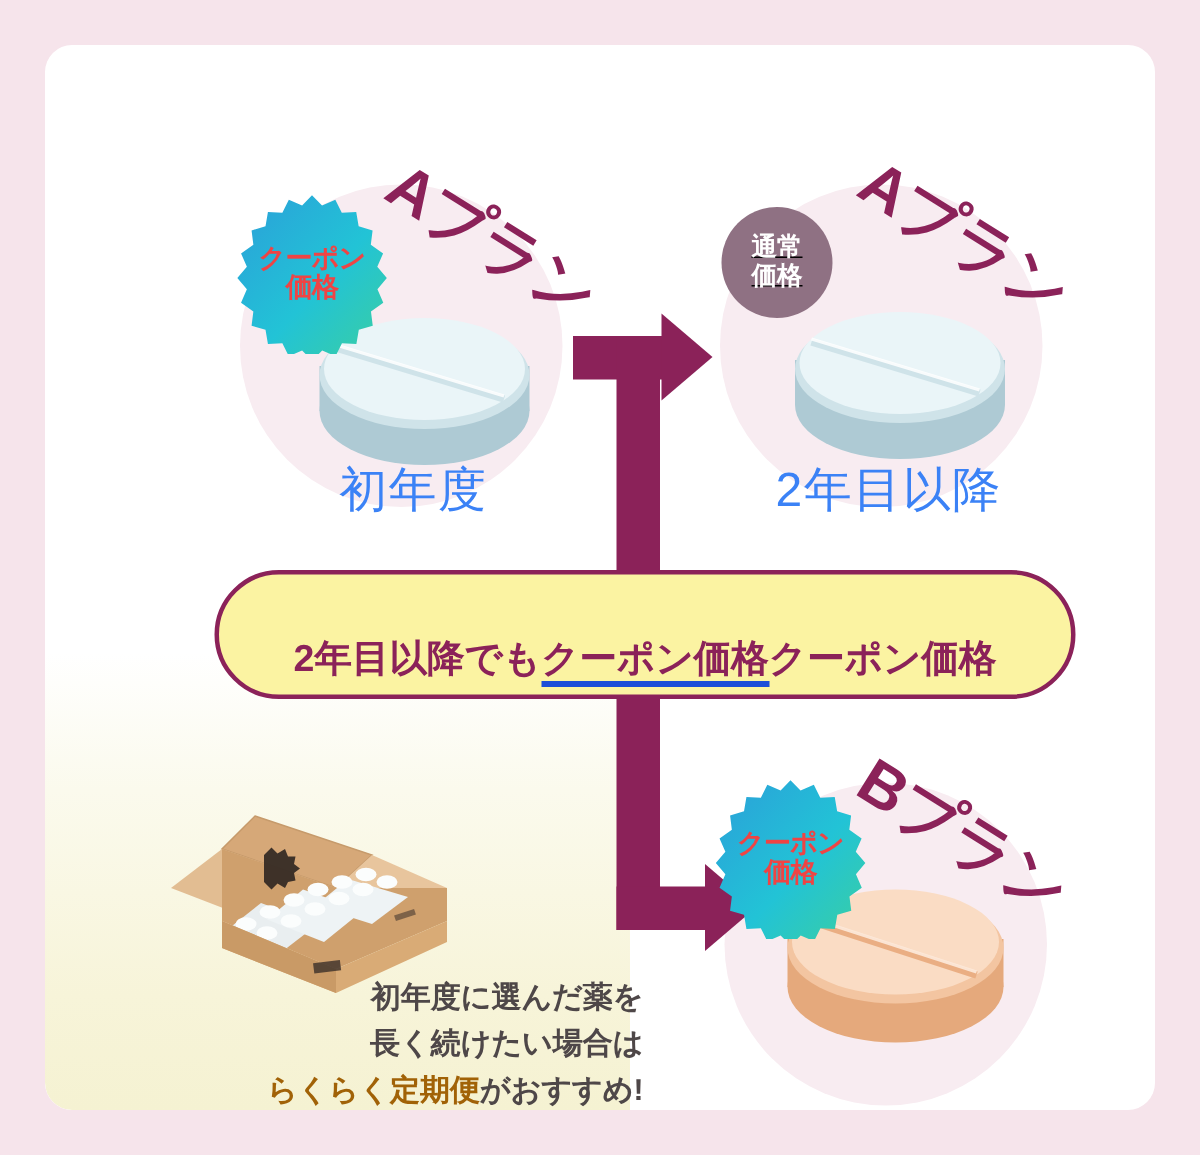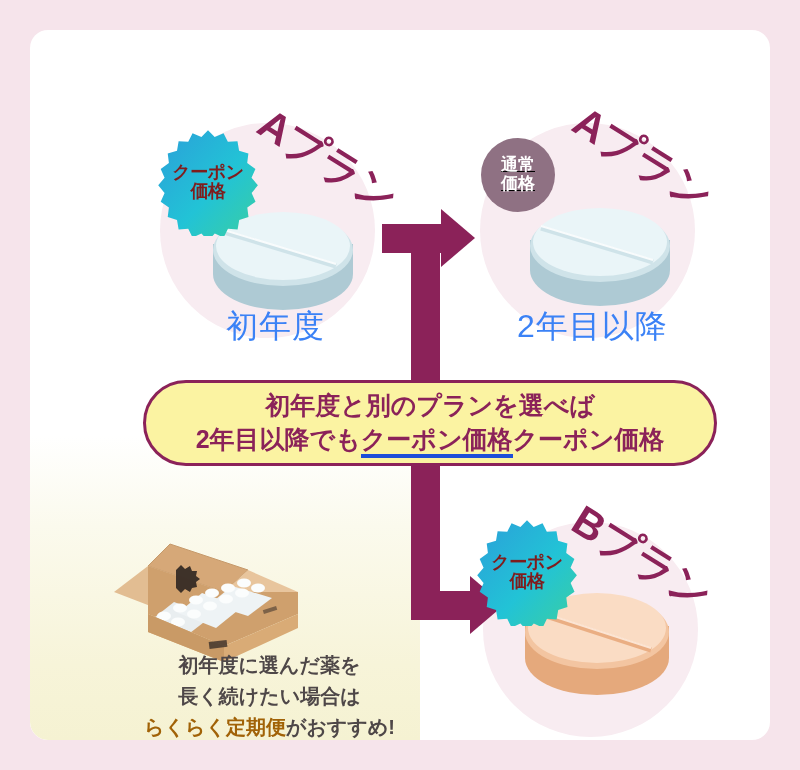--- a/index.html
+++ b/index.html
@@ -95,21 +95,21 @@
     width: 108px;
     height: 108px;
     display: flex;
     align-items: center;
     justify-content: center;
   }
   .badge-burst svg { position: absolute; inset: 0; width: 100%; height: 100%; }
   .badge-burst .badge-text {
     position: relative;
     z-index: 2;
-    color: #7f1d1d;
+    color: #ef4444;
     font-weight: 900;
     font-size: 18px;
     line-height: 1.08;
     text-align: center;
     letter-spacing: -0.5px;
   }
 
   
   .badge-circle {
     position: absolute;
@@ -163,27 +163,26 @@
     border-bottom: 4px solid #1d4ed8;
     padding-bottom: 1px;
   }
 
   
   .note {
     position: absolute;
     left: 0px;
     top: 620px;
     width: 399px;
-    text-align: center;
+    text-align: right;
     color: #4e4748;
     font-weight: 700;
     font-size: 20px;
     line-height: 1.55;
     white-space: nowrap;
-    padding-left: 40px;
   }
   .note .accent { color: #a16207; }
   .note .line { display: block; }
 
   .box-illo { position: absolute; left: 78px; top: 506px; }
 </style>
 </head>
 <body>
 
 <div id="stage">
@@ -251,21 +250,21 @@
       <div class="badge-text">
         <span>通常</span><br>
         <span>価格</span>
       </div>
     </div>
 
     <div class="year-caption" style="left:487px; top:275px;">2年目以降</div>
 
     <div class="callout">
       <div class="callout-inner">
-        <span>初年度と別のプランを選べば</span><br>
+        <br>
         <span>2年目以降でも</span><span class="hl-underline">クーポン価格</span><span>クーポン価格</span>
       </div>
     </div>
 
     <div class="plan-label" style="left:561px; top:463px; transform: rotate(32deg);">Bプラン</div>
 
     <svg class="tablet" style="left:489px; top:556px;" width="155" height="118" viewBox="0 0 155 118">
       <ellipse cx="78" cy="72" rx="72" ry="37" fill="#e5a97c"></ellipse>
       <rect x="6" y="40" width="144" height="32" fill="#e5a97c"></rect>
       <ellipse cx="78" cy="46" rx="72" ry="37" fill="#f3c5a1"></ellipse>

